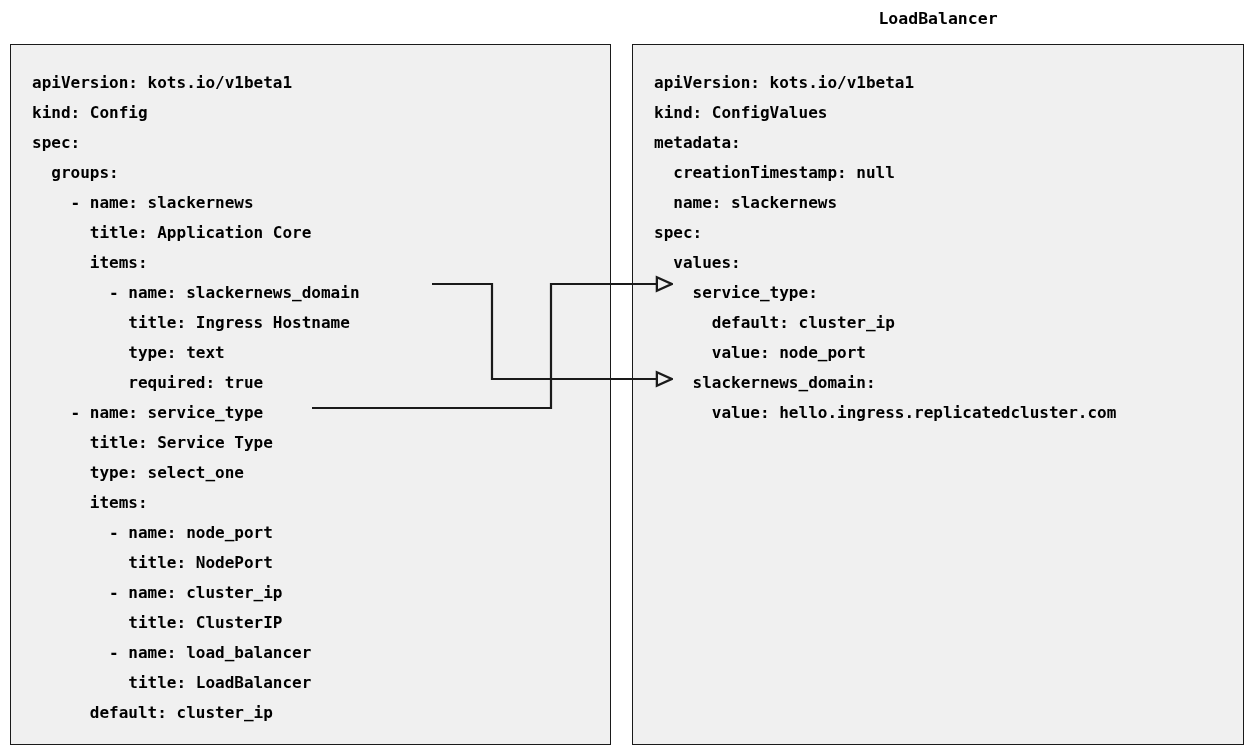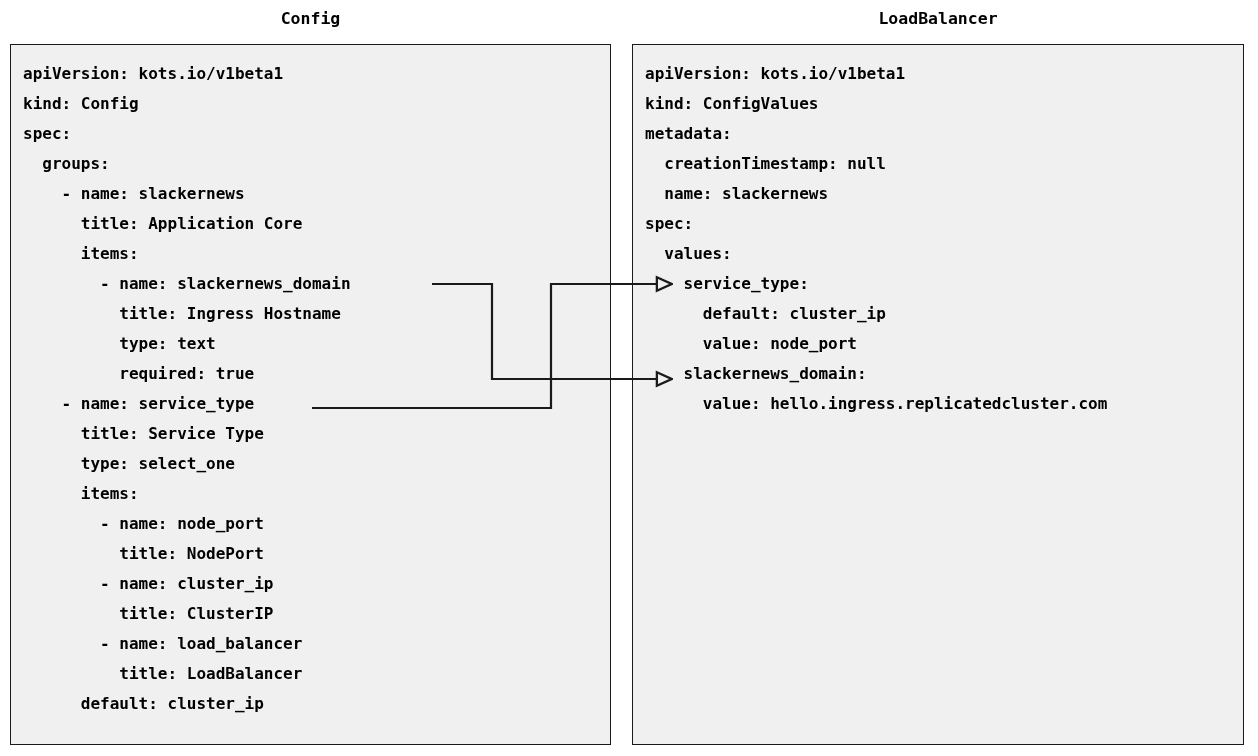--- a/index.html
+++ b/index.html
@@ -44,21 +44,21 @@
     border: 1.6px solid #1a1a1a;
     box-sizing: border-box;
     overflow: hidden;
   }
   #panel-config { left: 10px;  top: 44px; width: 601px; height: 701px; }
   #panel-values { left: 632px; top: 44px; width: 612px; height: 701px; }
 
   .code-block {
     position: absolute;
     left: 0; top: 0;
-    margin: 0;
+    margin: 9px;
     padding: 14px 0 0 12px;
     font-family: "DejaVu Sans Mono", "Liberation Mono", monospace;
     font-size: 16px;
     font-weight: bold;
     line-height: 30px;
     color: #000000;
     white-space: pre;
     letter-spacing: 0px;
   }
 
@@ -69,21 +69,20 @@
     width: 1258px;
     height: 756px;
     pointer-events: none;
   }
 </style>
 </head>
 <body>
 
 <div class="diagram">
 
-  <div class="panel-title" id="title-config">Config</div>
 
   <div class="code-panel" id="panel-config">
     <pre class="code-block">apiVersion: kots.io/v1beta1
 kind: Config
 spec:
   groups:
     - name: slackernews
       title: Application Core
       items:
         - name: slackernews_domain

